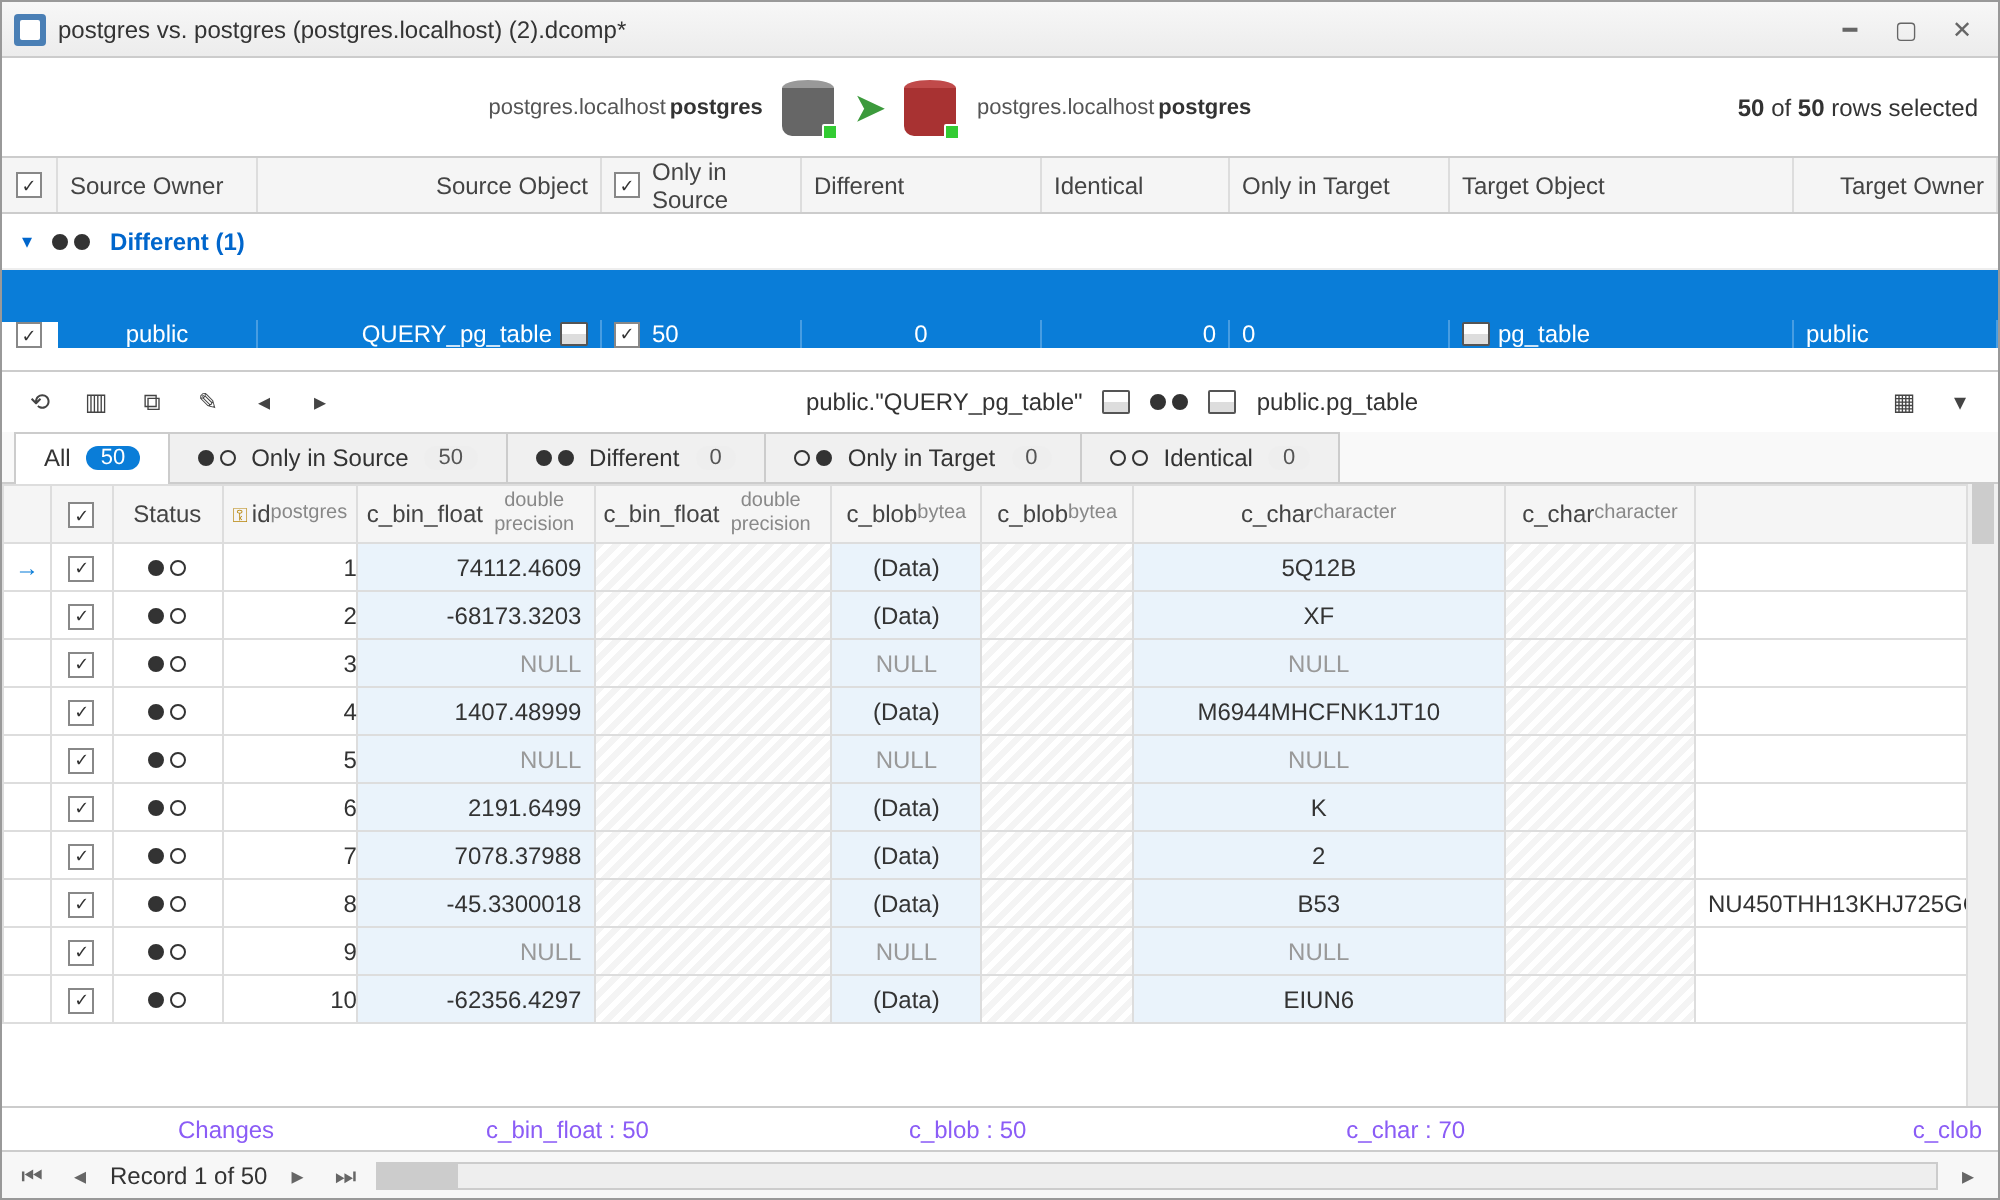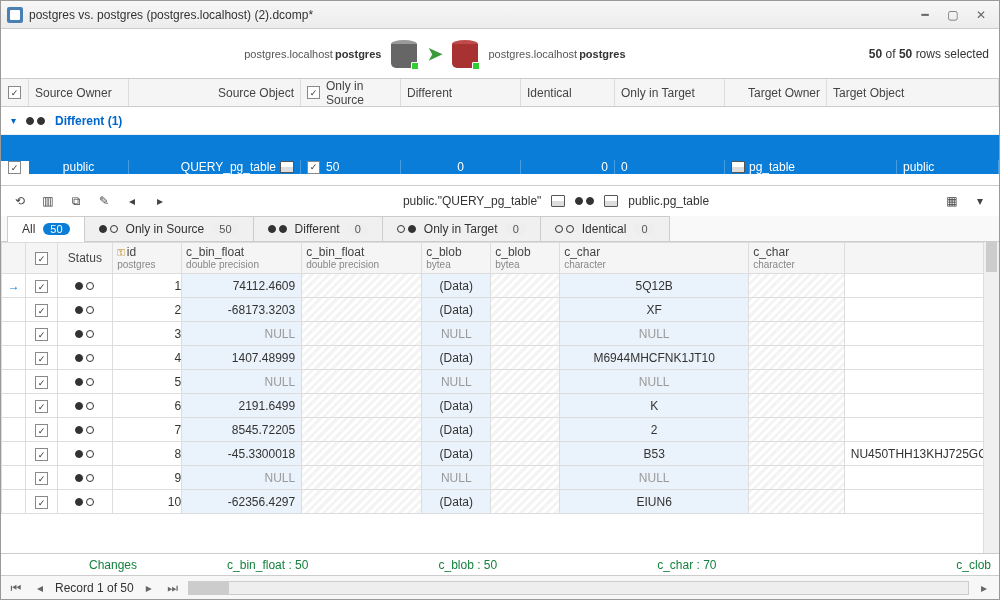--- a/index.html
+++ b/index.html
@@ -53,33 +53,33 @@
 .tabs{display:flex;border-bottom:1px solid #ccc;background:#f9f9f9;padding-left:6px}
 .tab{padding:5px 14px;border:1px solid #ccc;border-bottom:none;margin-right:-1px;background:#f0f0f0;display:flex;align-items:center;gap:8px;font-size:12px;cursor:pointer}
 .tab.active{background:#fff;position:relative;z-index:2}
 .tab.active::after{content:"";position:absolute;left:0;right:0;bottom:-1px;height:1px;background:#fff}
 .badge{background:#eee;border-radius:9px;padding:0 7px;font-size:11px;color:#555}
 .badge.blue{background:#0a7dd8;color:#fff}
 .datagrid{flex:1;overflow:auto;position:relative}
 .dgtable{border-collapse:collapse;font-size:12px;min-width:1060px}
 .dgtable th,.dgtable td{border:1px solid #ddd;padding:0;height:24px;vertical-align:middle}
 .dgtable th{background:#f5f5f5;font-weight:normal;color:#444}
-.colhead{display:flex;flex-direction:column;align-items:flex-start;justify-content:center;padding:2px 4px;line-height:1.2}
+.colhead{display:flex;flex-direction:row;align-items:center;justify-content:center;padding:2px 4px;line-height:1.2}
 .colhead .sub{font-size:10px;color:#888}
 .cell{padding:0 6px;text-align:right;height:100%;display:flex;align-items:center;justify-content:flex-end;background:#eaf3fb}
 .cell.left{justify-content:flex-start;text-align:left}
 .cell.center{justify-content:center;text-align:left}
 .cell.hatched{background:repeating-linear-gradient(135deg,#f4f4f4,#f4f4f4 3px,#fff 3px,#fff 6px)}
 .cell.null{color:#999;font-style:normal}
 .cell.white{background:#fff}
 .idcell{text-align:right;padding:0 6px}
 .rowck{width:28px;text-align:center}
 .rowptr{width:22px;text-align:center;color:#0a7dd8}
 .stcell{text-align:center}
-.statusbar{height:22px;border-top:1px solid #ccc;display:flex;align-items:center;font-size:12px;color:#15803d;padding:0 8px;gap:30px}
+.statusbar{height:22px;border-top:1px solid #ccc;display:flex;align-items:center;font-size:12px;color:#8b5cf6;padding:0 8px;gap:30px}
 .navbar{height:24px;border-top:1px solid #ccc;display:flex;align-items:center;padding:0 6px;gap:6px;background:#f7f7f7}
 .navbtn{width:18px;height:16px;display:flex;align-items:center;justify-content:center;color:#666;cursor:pointer}
 .scrolltrack{flex:1;height:14px;background:#eee;border:1px solid #ccc;position:relative}
 .scrollthumb{position:absolute;left:0;width:40px;height:100%;background:#ccc}
 .vscroll{position:absolute;right:0;top:0;bottom:0;width:16px;background:#f0f0f0;border-left:1px solid #ddd}
 .vthumb{position:absolute;top:0;left:2px;right:2px;height:30px;background:#ccc}
 .keyicn{display:inline-block;font-size:10px;color:#b8860b;margin-right:2px}
 </style>
 </head>
 <body>
@@ -129,22 +129,22 @@
       </div>
   <div style="width:100px">Source Owner</div>
   <div style="width:172px;justify-content:flex-end">Source Object</div>
   <div style="width:100px;gap:6px">
         <span class="ckbox checked"></span>
         <span>Only in Source</span>
       </div>
   <div style="width:120px">Different</div>
   <div style="width:94px">Identical</div>
   <div style="width:110px">Only in Target</div>
+  <div style="width:172px">Target Object</div>
   <div style="flex:1;justify-content:flex-end">Target Owner</div>
-  <div style="width:172px">Target Object</div>
  </div>
 
  <div class="diffhdr">
   <span class="expbtn">▾</span>
   <span class="dots">
         <span class="dot fill"></span>
         <span class="dot fill"></span>
       </span>
   <span class="difflbl">Different (1)</span>
  </div>
@@ -469,21 +469,21 @@
           </tr>
           <tr>
             <td class="rowptr"></td>
             <td class="rowck"><span class="ckbox checked"></span></td>
             <td class="stcell"><span class="dots">
                 <span class="dot fill"></span>
                 <span class="dot"></span>
               </span></td>
             <td class="idcell">7</td>
             <td>
-              <div class="cell">8545.72205</div>
+              <div class="cell">7078.37988</div>
             </td>
             <td>
               <div class="cell hatched"></div>
             </td>
             <td>
               <div class="cell center">(Data)</div>
             </td>
             <td>
               <div class="cell hatched"></div>
             </td>
@@ -589,21 +589,21 @@
           </tr>
         </tbody>
   </table>
   <div class="vscroll">
         <div class="vthumb"></div>
       </div>
  </div>
 
  <div class="statusbar">
   <span style="margin-left:80px">Changes</span>
-  <span style="margin-left:60px">c_bin_float : 50</span>
+  <span style="margin-left:76px">c_bin_float : 50</span>
   <span style="margin-left:100px">c_blob : 50</span>
   <span style="margin-left:130px">c_char : 70</span>
   <span style="margin-left:auto">c_clob</span>
  </div>
 
  <div class="navbar">
   <span class="navbtn">⏮</span>
   <span class="navbtn">◂</span>
   <span>Record 1 of 50</span>
   <span class="navbtn">▸</span>

